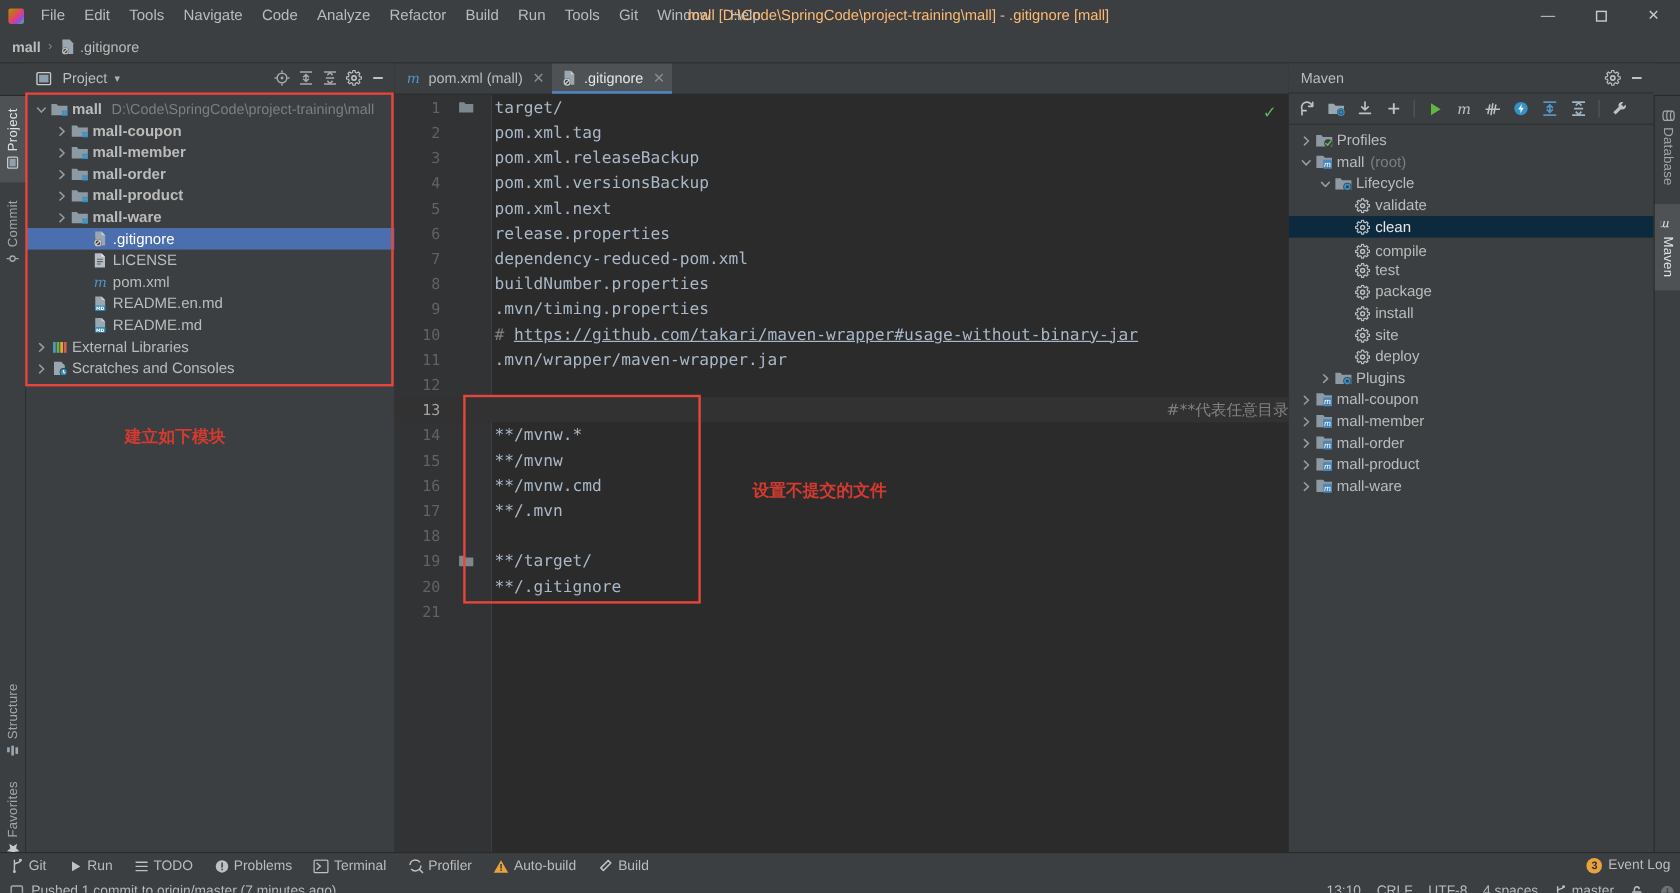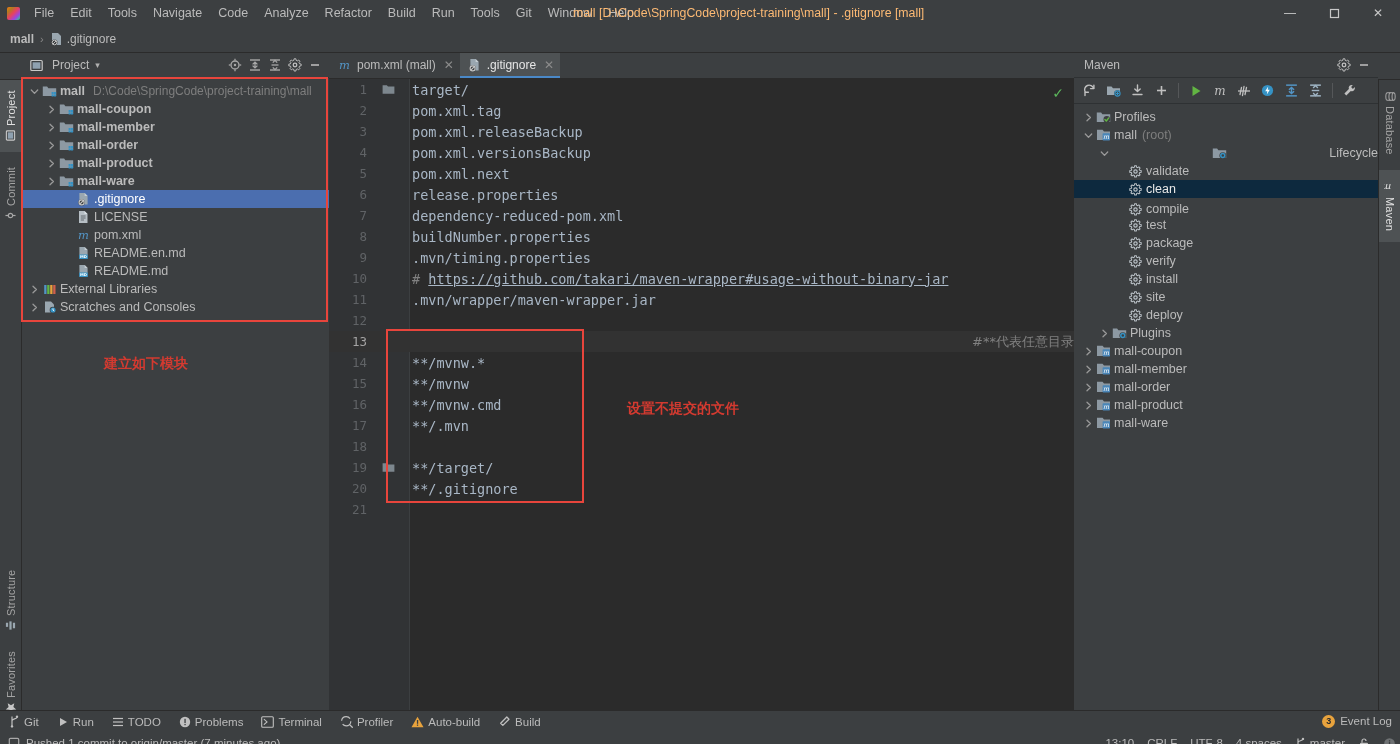--- a/index.html
+++ b/index.html
@@ -850,21 +850,21 @@
           <span class="ricon">
             <svg width="15" height="14" viewBox="0 0 15 14">
               <path d="M1 1.8h5.6L8 3.4h6V12H1z" fill="#8D99A3"></path>
               <rect x="6.6" y="5.2" width="7.4" height="7.4" rx="0.8" fill="#4A86B8"></rect>
               <text x="10.3" y="11" font-family="DejaVu Serif, serif" font-style="italic" font-size="6.5" fill="#FFFFFF" text-anchor="middle">m</text>
             </svg>
           </span>
           <span class="rlabel">mall</span>
           <span class="mdim">(root)</span>
         </div>
-        <div class="mrow" style="padding-left: 24px; justify-content: space-between;">
+        <div class="mrow" style="padding-left: 24px;">
           <span class="arrow">
             <svg width="9" height="9" viewBox="0 0 9 9">
               <path d="M1.3 3 L4.5 6.4 L7.7 3" stroke="#9A9A9A" stroke-width="1.3" fill="none" stroke-linecap="round" stroke-linejoin="round"></path>
             </svg>
           </span>
           <span class="ricon">
             <svg width="15" height="13" viewBox="0 0 15 13">
               <path d="M0.8 1.6h4.3L6.4 3.2h7.8V11H0.8z" fill="#8D99A3"></path>
               <circle cx="10.8" cy="8.6" r="3.4" fill="#3C3F41"></circle>
               <circle cx="10.8" cy="8.6" r="2" fill="none" stroke="#3592C4" stroke-width="1.5"></circle>
@@ -914,30 +914,20 @@
         </div>
         <div class="mrow" style="padding-left: 40px;">
           <span class="arrow"></span>
           <span class="ricon">
             <svg width="13" height="13" viewBox="0 0 16 16">
               <path d="M8 5.2a2.8 2.8 0 100 5.6 2.8 2.8 0 000-5.6zm0 1.5a1.3 1.3 0 110 2.6 1.3 1.3 0 010-2.6z" fill="#B9C0C6"></path>
               <path d="M7 .9h2l.3 1.8 1.4.6 1.5-1 1.4 1.4-1 1.5.6 1.4 1.8.3v2l-1.8.3-.6 1.4 1 1.5-1.4 1.4-1.5-1-1.4.6-.3 1.8h-2l-.3-1.8-1.4-.6-1.5 1-1.4-1.4 1-1.5-.6-1.4L.9 9v-2l1.8-.3.6-1.4-1-1.5L3.7 2.3l1.5 1 1.4-.6z" fill="none" stroke="#B9C0C6" stroke-width="1.25"></path>
             </svg>
           </span>
           <span class="rlabel">package</span>
-        </div>
-        <div class="mrow" style="padding-left: 40px;">
-          <span class="arrow"></span>
-          <span class="ricon">
-            <svg width="13" height="13" viewBox="0 0 16 16">
-              <path d="M8 5.2a2.8 2.8 0 100 5.6 2.8 2.8 0 000-5.6zm0 1.5a1.3 1.3 0 110 2.6 1.3 1.3 0 010-2.6z" fill="#B9C0C6"></path>
-              <path d="M7 .9h2l.3 1.8 1.4.6 1.5-1 1.4 1.4-1 1.5.6 1.4 1.8.3v2l-1.8.3-.6 1.4 1 1.5-1.4 1.4-1.5-1-1.4.6-.3 1.8h-2l-.3-1.8-1.4-.6-1.5 1-1.4-1.4 1-1.5-.6-1.4L.9 9v-2l1.8-.3.6-1.4-1-1.5L3.7 2.3l1.5 1 1.4-.6z" fill="none" stroke="#B9C0C6" stroke-width="1.25"></path>
-            </svg>
-          </span>
-          <span class="rlabel">verify</span>
         </div>
         <div class="mrow" style="padding-left: 40px;">
           <span class="arrow"></span>
           <span class="ricon">
             <svg width="13" height="13" viewBox="0 0 16 16">
               <path d="M8 5.2a2.8 2.8 0 100 5.6 2.8 2.8 0 000-5.6zm0 1.5a1.3 1.3 0 110 2.6 1.3 1.3 0 010-2.6z" fill="#B9C0C6"></path>
               <path d="M7 .9h2l.3 1.8 1.4.6 1.5-1 1.4 1.4-1 1.5.6 1.4 1.8.3v2l-1.8.3-.6 1.4 1 1.5-1.4 1.4-1.5-1-1.4.6-.3 1.8h-2l-.3-1.8-1.4-.6-1.5 1-1.4-1.4 1-1.5-.6-1.4L.9 9v-2l1.8-.3.6-1.4-1-1.5L3.7 2.3l1.5 1 1.4-.6z" fill="none" stroke="#B9C0C6" stroke-width="1.25"></path>
             </svg>
           </span>
           <span class="rlabel">install</span>

